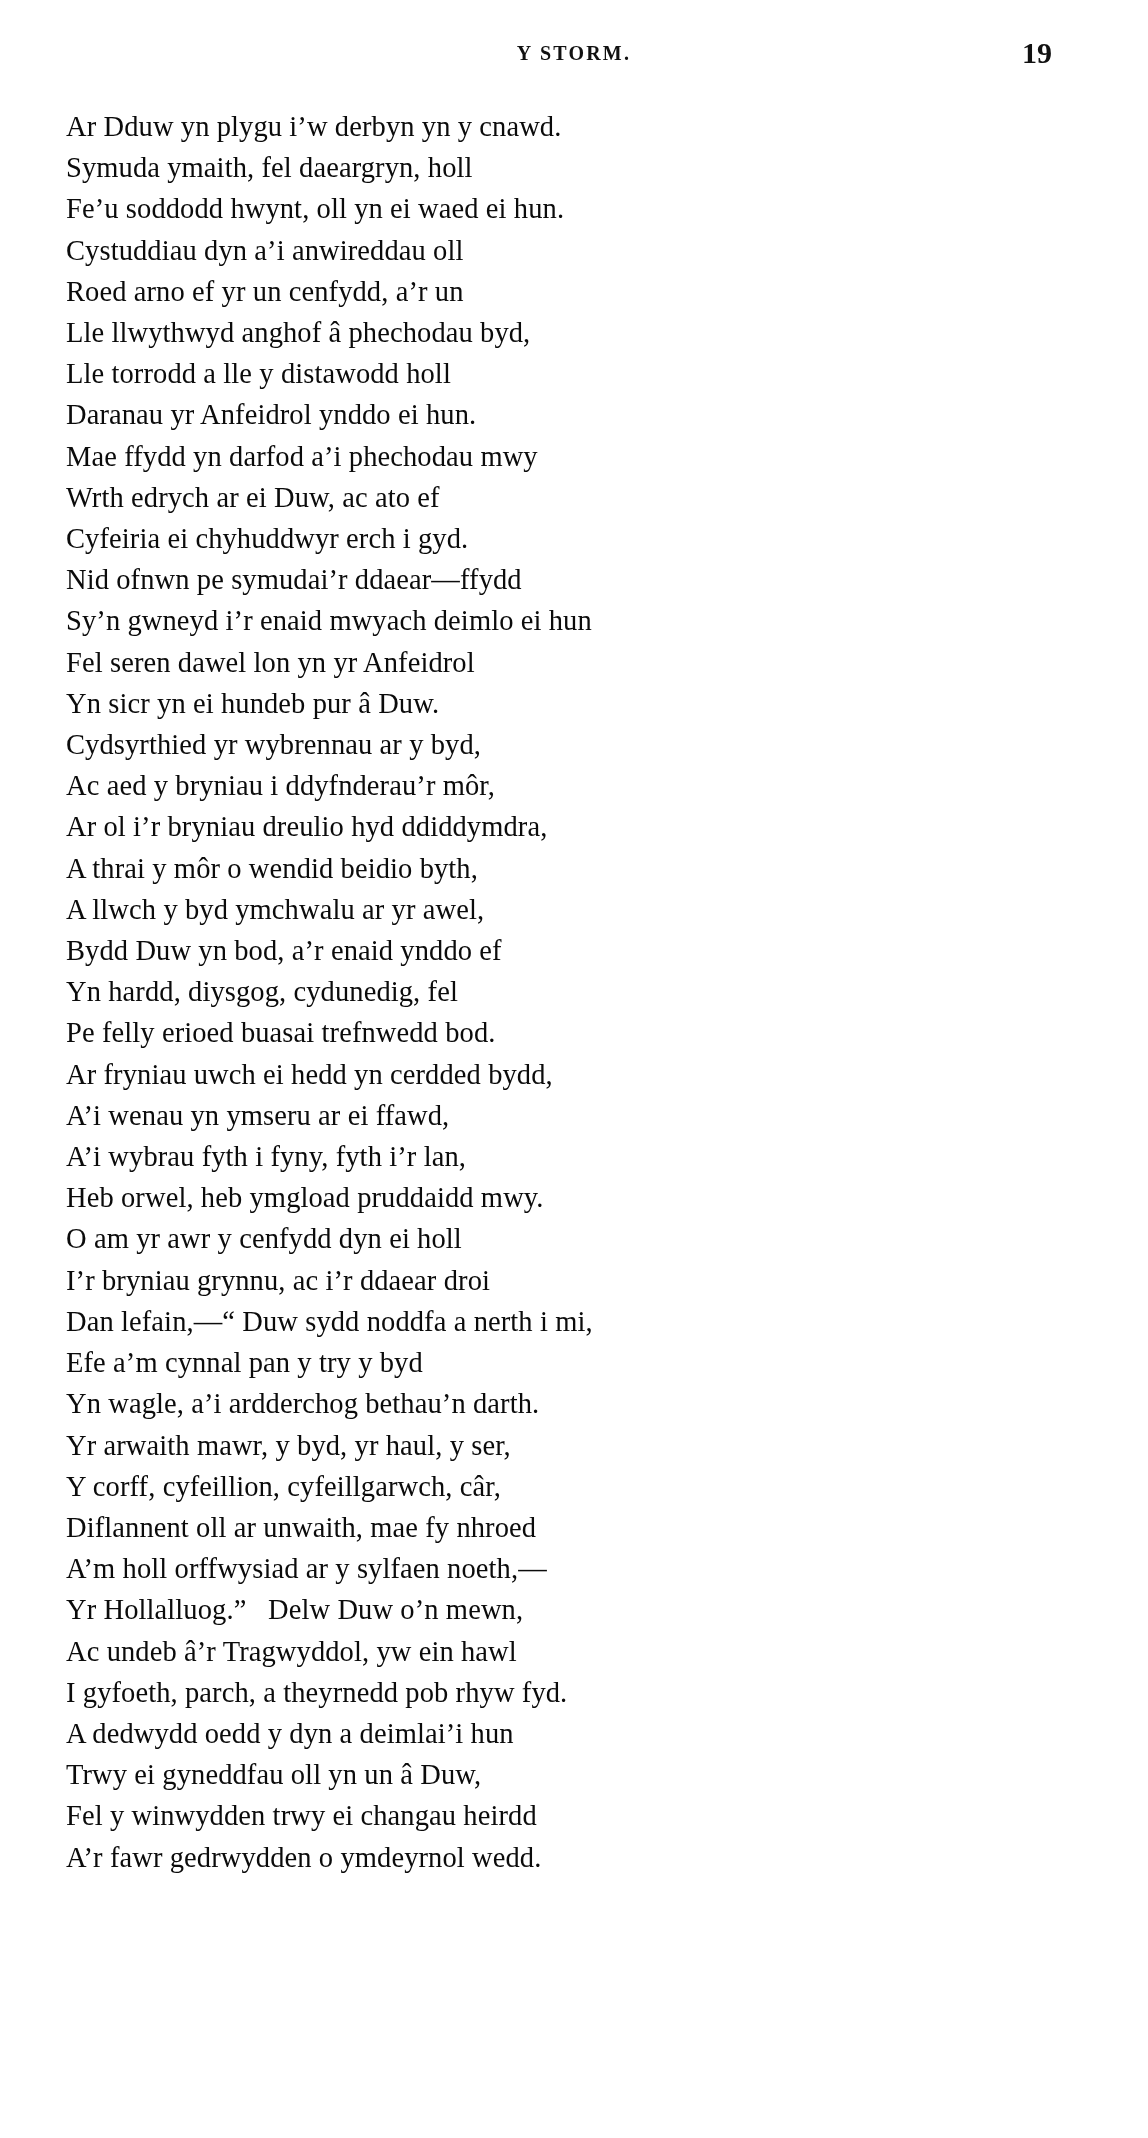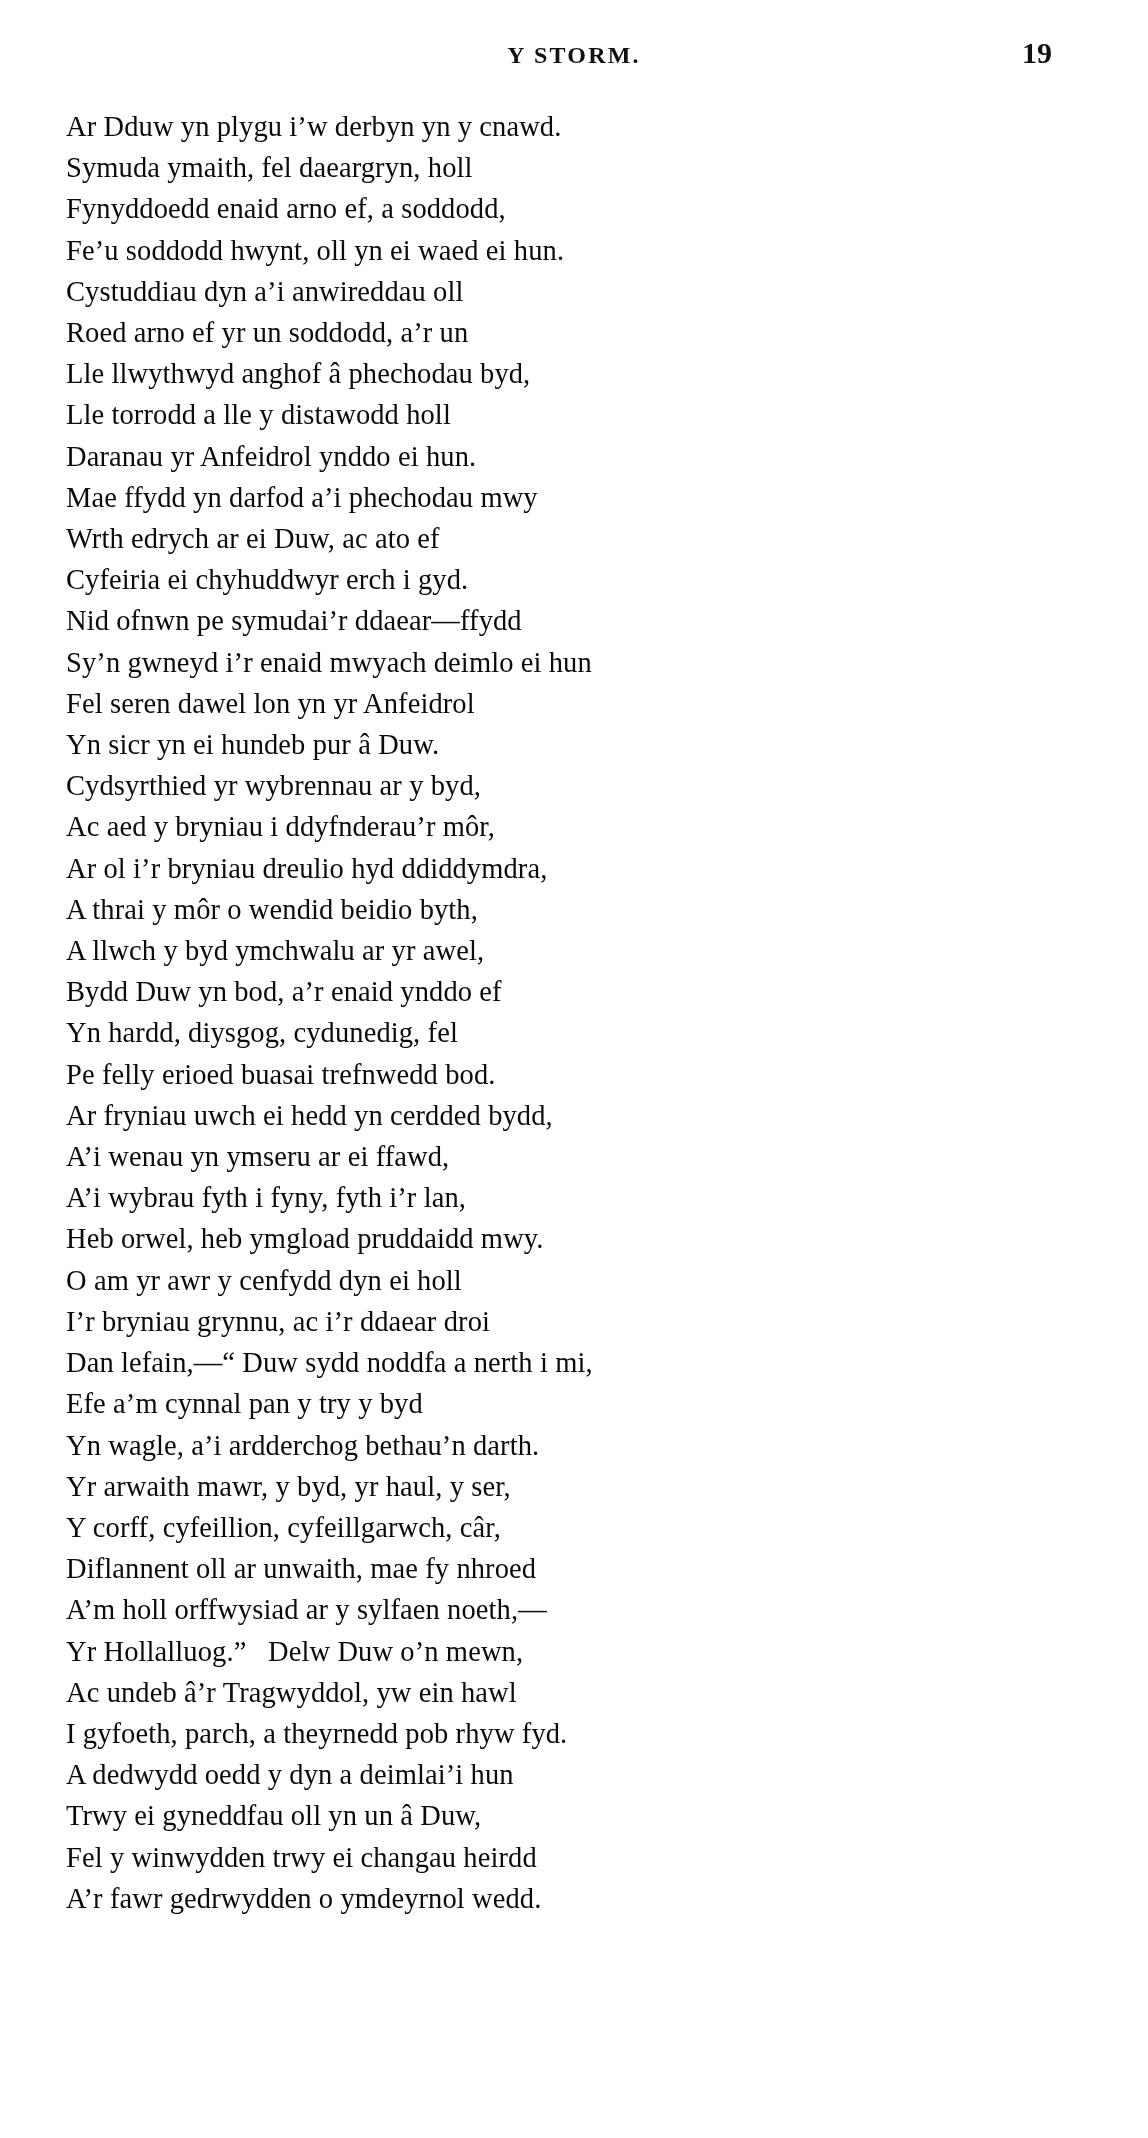--- a/index.html
+++ b/index.html
@@ -28,21 +28,21 @@
     margin-top: 42px;
   }
   .running-head {
     position: absolute;
     left: 0;
     right: 0;
     top: 0;
     text-align: center;
     font-family: "Liberation Serif", serif;
     font-weight: bold;
-    font-size: 24px;
+    font-size: 20px;
     letter-spacing: 2.2px;
     color: #111;
   }
   .page-number {
     position: absolute;
     right: 96px;
     top: -6px;
     font-family: "Liberation Serif", serif;
     font-weight: bold;
     font-size: 30px;
@@ -69,24 +69,23 @@
 <div class="page">
 
   <div class="header">
     <div class="running-head">Y  STORM.</div>
     <div class="page-number">19</div>
   </div>
 
   <ul class="poem" id="poem-list">
       <li>Ar Dduw yn plygu i’w derbyn yn y cnawd.</li>
       <li>Symuda ymaith, fel daeargryn, holl</li>
-      <li>Fynyddoedd enaid arno ef, a soddodd,</li>
       <li>Fe’u soddodd hwynt, oll yn ei waed ei hun.</li>
       <li>Cystuddiau dyn a’i anwireddau oll</li>
-      <li>Roed arno ef yr un soddodd, a’r un</li>
+      <li>Roed arno ef yr un cenfydd, a’r un</li>
       <li>Lle llwythwyd anghof â phechodau byd,</li>
       <li>Lle torrodd a lle y distawodd holl</li>
       <li>Daranau yr Anfeidrol ynddo ei hun.</li>
       <li>Mae ffydd yn darfod a’i phechodau mwy</li>
       <li>Wrth edrych ar ei Duw, ac ato ef</li>
       <li>Cyfeiria ei chyhuddwyr erch i gyd.</li>
       <li>Nid ofnwn pe symudai’r ddaear—ffydd</li>
       <li>Sy’n gwneyd i’r enaid mwyach deimlo ei hun</li>
       <li>Fel seren dawel lon yn yr Anfeidrol</li>
       <li>Yn sicr yn ei hundeb pur â Duw.</li>

